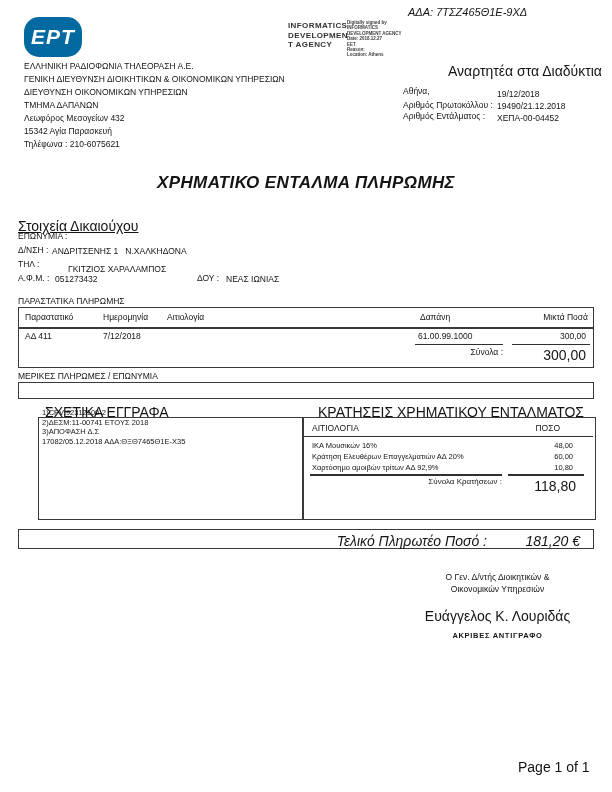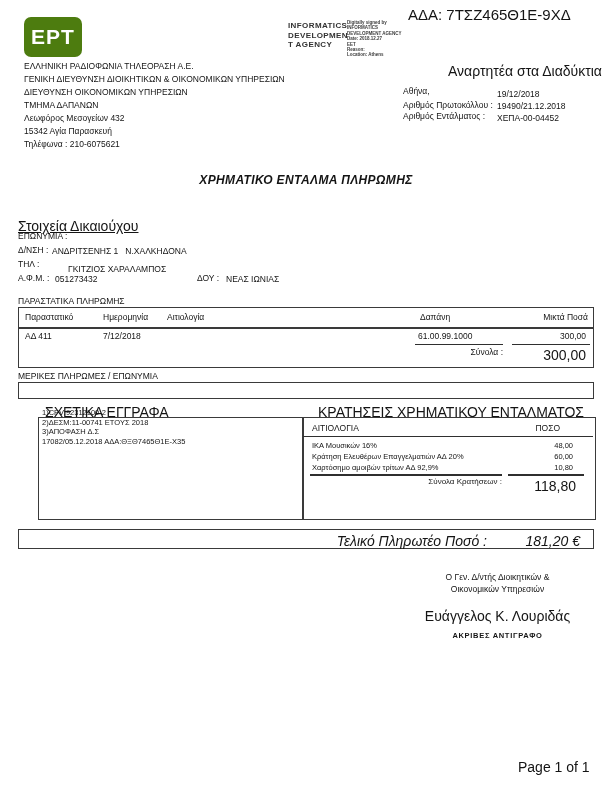--- a/index.html
+++ b/index.html
@@ -6,37 +6,37 @@
   .page {
     position:relative; width:612px; height:792px; margin:0 auto;
     background:#ffffff; color:#141414;
     font-family:"Liberation Sans","DejaVu Sans",sans-serif;
     overflow:hidden;
   }
   .abs { position:absolute; }
   .pre { white-space:pre; }
   .rt { text-align:right; }
   .ct { text-align:center; }
-  .f12  { font-size:12px; }
-  .f10  { font-size:15px; }
+  .f12  { font-size:17px; }
+  .f10  { font-size:11px;font-style:italic; }
   .f9   { font-size:14px; }
   .f85  { font-size:8.5px; }
   .f8   { font-size:8px; }
   .f75  { font-size:7.5px; }
   .tiny { font-size:4.5px; line-height:5.4px; color:#3c3c3c; font-weight:bold; }
   .b    { font-weight:bold; }
   .i    { font-style:italic; }
   .u    { text-decoration:underline; }
   .box  { border:1px solid #3a3a3a; background:transparent; }
   .rule { border-top:1px solid #2f2f2f; height:0; }
   .addr div { line-height:13px; }
   .relbox div { line-height:9.6px; }
   .logo {
     display:flex; align-items:center; justify-content:center;
-    background:#4d7c0f; border-radius:7px;
+    background:#0369a1; border-radius:15px;font-style:italic;
   }
   .logo span { color:#ffffff; font-weight:bold; font-size:21px; letter-spacing:1px; }
   .stamp { font-weight:bold; color:#333333; line-height:9.5px; letter-spacing:0.4px; }
   .sig { line-height:12px; }
 </style>
 </head>
 <body>
 
 <div class="page">
 

